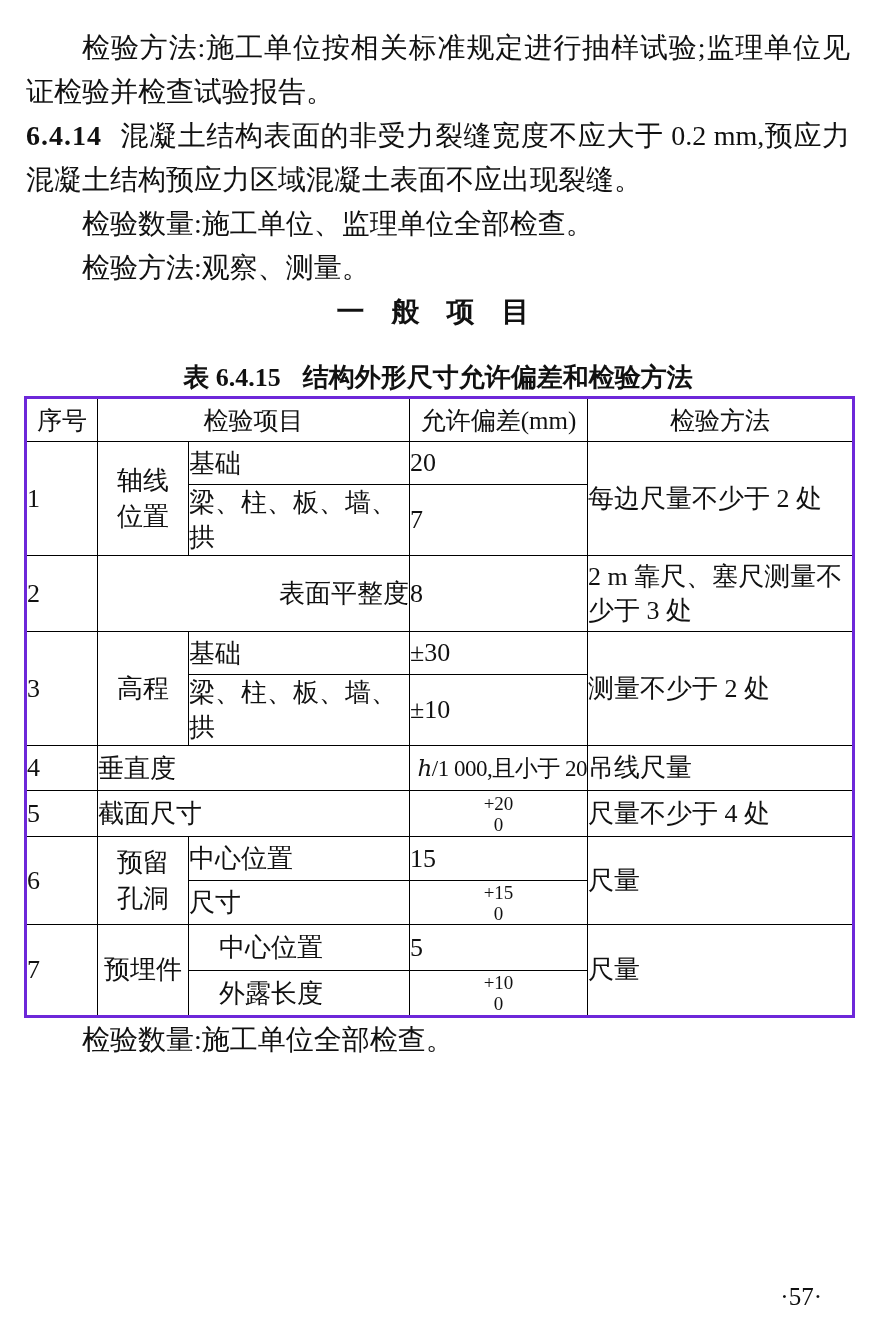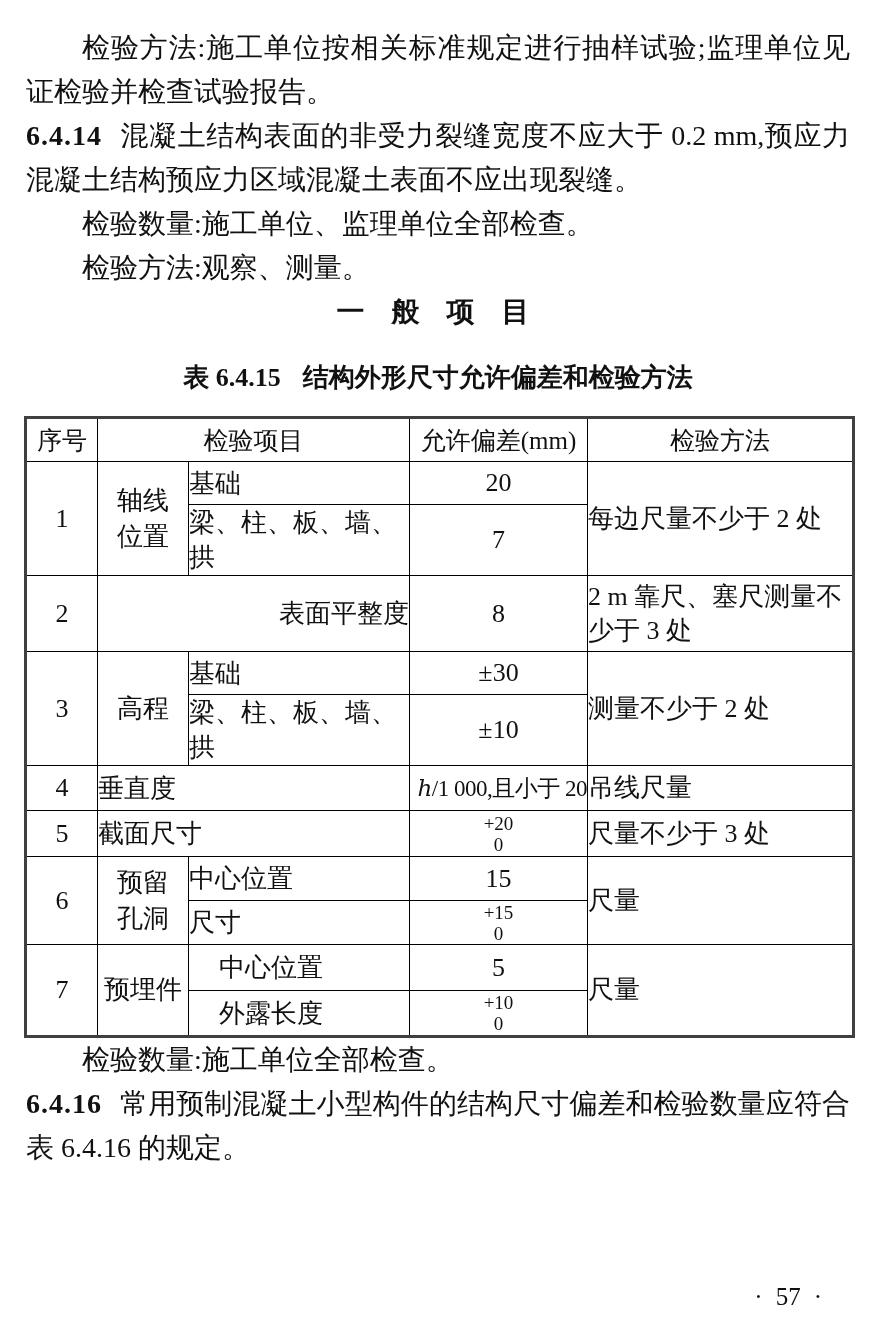--- a/index.html
+++ b/index.html
@@ -39,34 +39,34 @@
     font-size:26px;
     line-height:36px;
     font-weight:bold;
     text-align:center;
   }
   .table-title .tt-label{margin-right:22px;}
   table.dev-table{
     border-collapse:collapse;
     table-layout:fixed;
     width:828px;
-    margin-top:20px;
+    margin-top:0;
     margin-left:-2px;
-    border:3px solid #404040;
+    border:3px solid #6d28d9;
     font-size:26px;
   }
   .dev-table td,.dev-table th{
     border:1px solid #000;
     padding:0;
     font-weight:normal;
     vertical-align:middle;
     overflow:hidden;
   }
   .dev-table th{font-size:25px;text-align:center;}
-  .c-center{text-align:center;}
+  .c-center{}
   .c-item{text-align:left;padding-left:16px;}
   .c-item-span{text-align:left;padding-left:28px;}
   .c-item-centered{text-align:right;}
   .c-method{text-align:left;padding-left:16px;line-height:34px;padding-right:6px;}
   .c-method-tight{padding-left:10px;}
   .cat-lines div{text-align:center;line-height:36px;}
   .tol-stack{
     display:flex;flex-direction:column;align-items:center;
     font-size:19px;line-height:21px;
   }
@@ -77,21 +77,21 @@
     letter-spacing:-0.5px;
   }
   .after-table{margin-top:30px;}
   .footer{
     position:absolute;
     top:1282px;
     right:52px;
     font-size:25px;
     line-height:30px;
   }
-  .footer .pgnum{margin:0 13px;}
+  .footer .pgnum{margin:0 0;}
   i.var{font-style:italic;font-family:"DejaVu Serif",serif;}
 </style>
 </head>
 <body>
 
 <div class="page">
 
   <p class="body indent">检验方法:施工单位按相关标准规定进行抽样试验;监理单位见证检验并检查试验报告。</p>
 
   <p class="body"><span class="clause-num">6.4.14</span><span>混凝土结构表面的非受力裂缝宽度不应大于 0.2 mm,预应力混凝土结构预应力区域混凝土表面不应出现裂缝。</span></p>
@@ -167,21 +167,21 @@
 
     <tr style="height:46px">
       <td class="c-center">5</td>
       <td colspan="2" class="c-item-span">截面尺寸</td>
       <td>
         <div class="tol-stack">
           <span>+20</span>
           <span>0</span>
         </div>
       </td>
-      <td class="c-method">尺量不少于 3 处</td>
+      <td class="c-method">尺量不少于 4 处</td>
     </tr>
 
     <tr style="height:44px">
       <td rowspan="2" class="c-center">6</td>
       <td rowspan="2" class="cat-lines">
         <div>预留</div>
         <div>孔洞</div>
       </td>
       <td class="c-item">中心位置</td>
       <td class="c-center">15</td>
@@ -213,17 +213,16 @@
           <span>+10</span>
           <span>0</span>
         </div>
       </td>
     </tr>
   </tbody>
     </table>
 
   <p class="body indent after-table">检验数量:施工单位全部检查。</p>
 
-  <p class="body"><span class="clause-num">6.4.16</span><span>常用预制混凝土小型构件的结构尺寸偏差和检验数量应符合表 6.4.16 的规定。</span></p>
 
   <div class="footer"><span>·</span><span class="pgnum">57</span><span>·</span></div>
 
 </div>
 
 </body></html>

